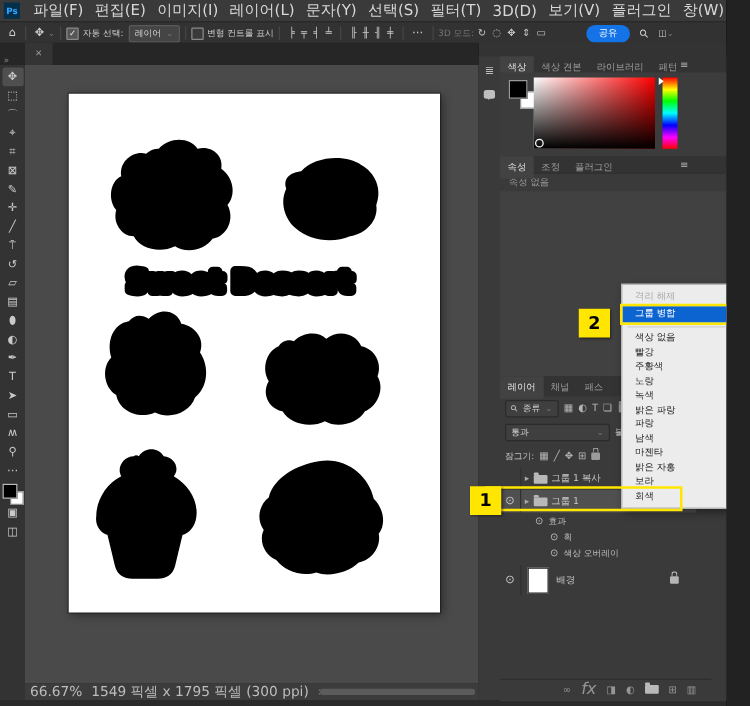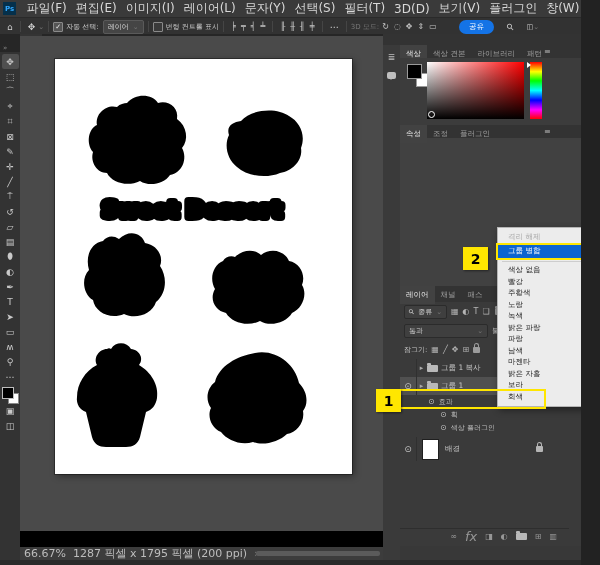--- a/index.html
+++ b/index.html
@@ -18,39 +18,39 @@
               display:flex;align-items:center;font-size:7px;padding-left:4px;}
   .sep{width:1px;height:11px;background:#454545;margin:0 4px;flex:0 0 auto;}
   .opt-icon{color:#cfcfcf;font-size:9px;padding:0 3px;}
   .dim{color:#777;}
   .cbx{width:8px;height:8px;border:1px solid #8a8a8a;border-radius:1px;display:inline-flex;align-items:center;justify-content:center;
        font-size:7px;color:#e8e8e8;margin-right:3px;flex:0 0 auto;background:#3a3a3a;}
   .cbx.on{background:#555;}
   .dd{background:#454545;border:1px solid #5a5a5a;border-radius:2px;padding:1px 4px;display:inline-flex;gap:4px;align-items:center;
       font-size:7px;color:#ddd;}
   .icon-row{display:flex;gap:5px;padding:0 3px;font-size:8px;color:#c5c5c5;}
-  .right-cluster{margin-left:auto;display:flex;align-items:center;gap:13px;padding-right:42px;font-family:Liberation Serif, serif;}
+  .right-cluster{margin-left:auto;display:flex;align-items:center;gap:8px;padding-right:42px;font-family:Liberation Serif, serif;}
   .share-btn{background:#1473e6;color:#fff;border-radius:8px;padding:2px 10px;font-size:7.5px;}
   .search-glyph{display:inline-block;transform:rotate(-45deg);font-size:9px;color:#ccc;}
   
   .tabbar{position:absolute;left:0;top:34px;width:383px;height:18px;background:#262626;display:flex;align-items:flex-end;}
   .tb-collapse{position:absolute;left:3px;top:10px;color:#8a8a8a;font-size:7px;}
   .doc-tab{height:18px;margin-left:20px;background:#343434;display:flex;align-items:center;gap:7px;padding:0 8px;
            font-size:7.5px;color:#cfcfcf;white-space:nowrap;}
   .tab-close{color:#9a9a9a;font-size:7px;}
   
   .toolbar{position:absolute;left:0;top:52px;width:20px;bottom:5px;background:#333;display:flex;flex-direction:column;
            align-items:center;padding-top:2px;}
   .tool{width:17px;height:15px;display:flex;align-items:center;justify-content:center;font-size:9px;color:#c9c9c9;flex:0 0 auto;}
   .tool.active{background:#4f4f4f;border-radius:2px;}
   .swatches{position:relative;width:16px;height:16px;margin-top:3px;flex:0 0 auto;}
   .fg{position:absolute;left:0;top:0;width:10px;height:10px;background:#000;border:1px solid #bdbdbd;z-index:2;}
   .bgc{position:absolute;left:6px;top:6px;width:9px;height:9px;background:#fff;border:1px solid #8a8a8a;}
   
-  .canvas{position:absolute;left:20px;top:36px;width:363px;height:495px;background:#4a4a4a;}
+  .canvas{position:absolute;left:20px;top:52px;width:363px;height:495px;background:#4a4a4a;}
   .artboard{position:absolute;left:35px;top:23px;width:297px;height:415px;background:#fff;
             box-shadow:0 0 0 1px rgba(0,0,0,.35),2px 2px 7px rgba(0,0,0,.4);}
   .artboard svg{display:block;}
   
   .statusbar{position:absolute;left:20px;top:547px;width:363px;height:13px;background:#3c3c3c;display:flex;align-items:center;
              gap:7px;font-size:11px;color:#bdbdbd;padding-left:4px;}
   .scroll-track{position:absolute;left:236px;top:4px;width:124px;height:5px;background:#5b5b5b;border-radius:2px;}
   .bottomstrip{position:absolute;left:0;top:560px;width:600px;height:5px;background:#2a2a2a;}
   
   .rightarea{position:absolute;left:383px;top:34px;width:217px;bottom:5px;background:#333;}
@@ -238,21 +238,21 @@
         <path fill="#000" d="M64,180 C74,170 87,174 90,184 C102,186 109,197 105,207 C113,219 111,235 101,243 C97,255 81,261 69,255 C55,261 40,253 38,241 C28,235 26,219 34,211 C30,197 36,184 48,182 C52,177 58,176 64,180 Z"></path>
         <path fill="#000" d="M180,198 C188,190 200,190 206,196 C216,188 230,192 234,202 C245,204 251,216 247,226 C253,236 247,250 237,254 C231,264 215,268 205,262 C193,268 177,264 171,254 C160,252 154,240 160,230 C154,220 158,206 168,202 C170,198 176,196 180,198 Z"></path>
         <path fill="#000" d="M56,290 C61,282 72,283 76,290 C85,291 89,300 84,306 C96,313 104,326 102,339 C101,346 97,351 91,353 L85,378 C83,385 78,388 71,388 L51,388 C44,388 39,385 37,378 L31,353 C25,351 21,345 22,338 C22,325 30,312 42,306 C38,299 44,290 52,290 C53,289 55,289 56,290 Z"></path>
         <path fill="#000" d="M200,294 C221,290 240,305 244,324 C252,332 254,344 248,352 C250,363 242,373 232,375 C224,383 208,387 198,383 C186,387 172,381 166,373 C156,369 152,357 156,349 C150,341 152,329 160,323 C164,307 182,297 200,294 Z"></path>
       </svg>
     </div>
   </div>
 
   <div class="statusbar">
     <span>66.67%</span>
-    <span>1287 픽셀 x 1795 픽셀 (200 ppi)</span>
+    <span>1549 픽셀 x 1795 픽셀 (300 ppi)</span>
     <span class="dim">›</span>
     <span class="dim">‹</span>
     <span class="scroll-track"></span>
   </div>
   <div class="bottomstrip"></div>
 
   <div class="rightarea">
     <span class="ra-collapse">»</span>
     <div class="dockstrip">
       <span class="dock-icon">≣</span>
@@ -282,20 +282,21 @@
         </div>
       </div>
 
       <div>
         <div class="panel-tabs">
           <span class="ptab active">속성</span>
           <span class="ptab">조정</span>
           <span class="ptab">플러그인</span>
           <span class="pmenu">≡</span>
         </div>
+        <div class="prop-empty">속성 없음</div>
         <div class="prop-body"></div>
       </div>
 
       <div class="layers">
         <div class="panel-tabs">
           <span class="ptab active">레이어</span>
           <span class="ptab">채널</span>
           <span class="ptab">패스</span>
           <span class="pmenu">≡</span>
         </div>
@@ -343,21 +344,21 @@
         <div class="erow" style="padding-left:28px">
           <span class="eeye">⊙</span>
           <span>효과</span>
         </div>
         <div class="erow" style="padding-left:40px">
           <span class="eeye">⊙</span>
           <span>획</span>
         </div>
         <div class="erow" style="padding-left:40px">
           <span class="eeye">⊙</span>
-          <span>색상 플러그인</span>
+          <span>색상 오버레이</span>
         </div>
         <div class="bgrow">
           <span class="eyebox" style="height:24px">⊙</span>
           <span class="thumb"></span>
           <span>배경</span>
           <span class="lockicon" style="margin-left:auto;margin-right:14px"></span>
         </div>
 
         <div class="layers-footer">
           <span>∞</span>

